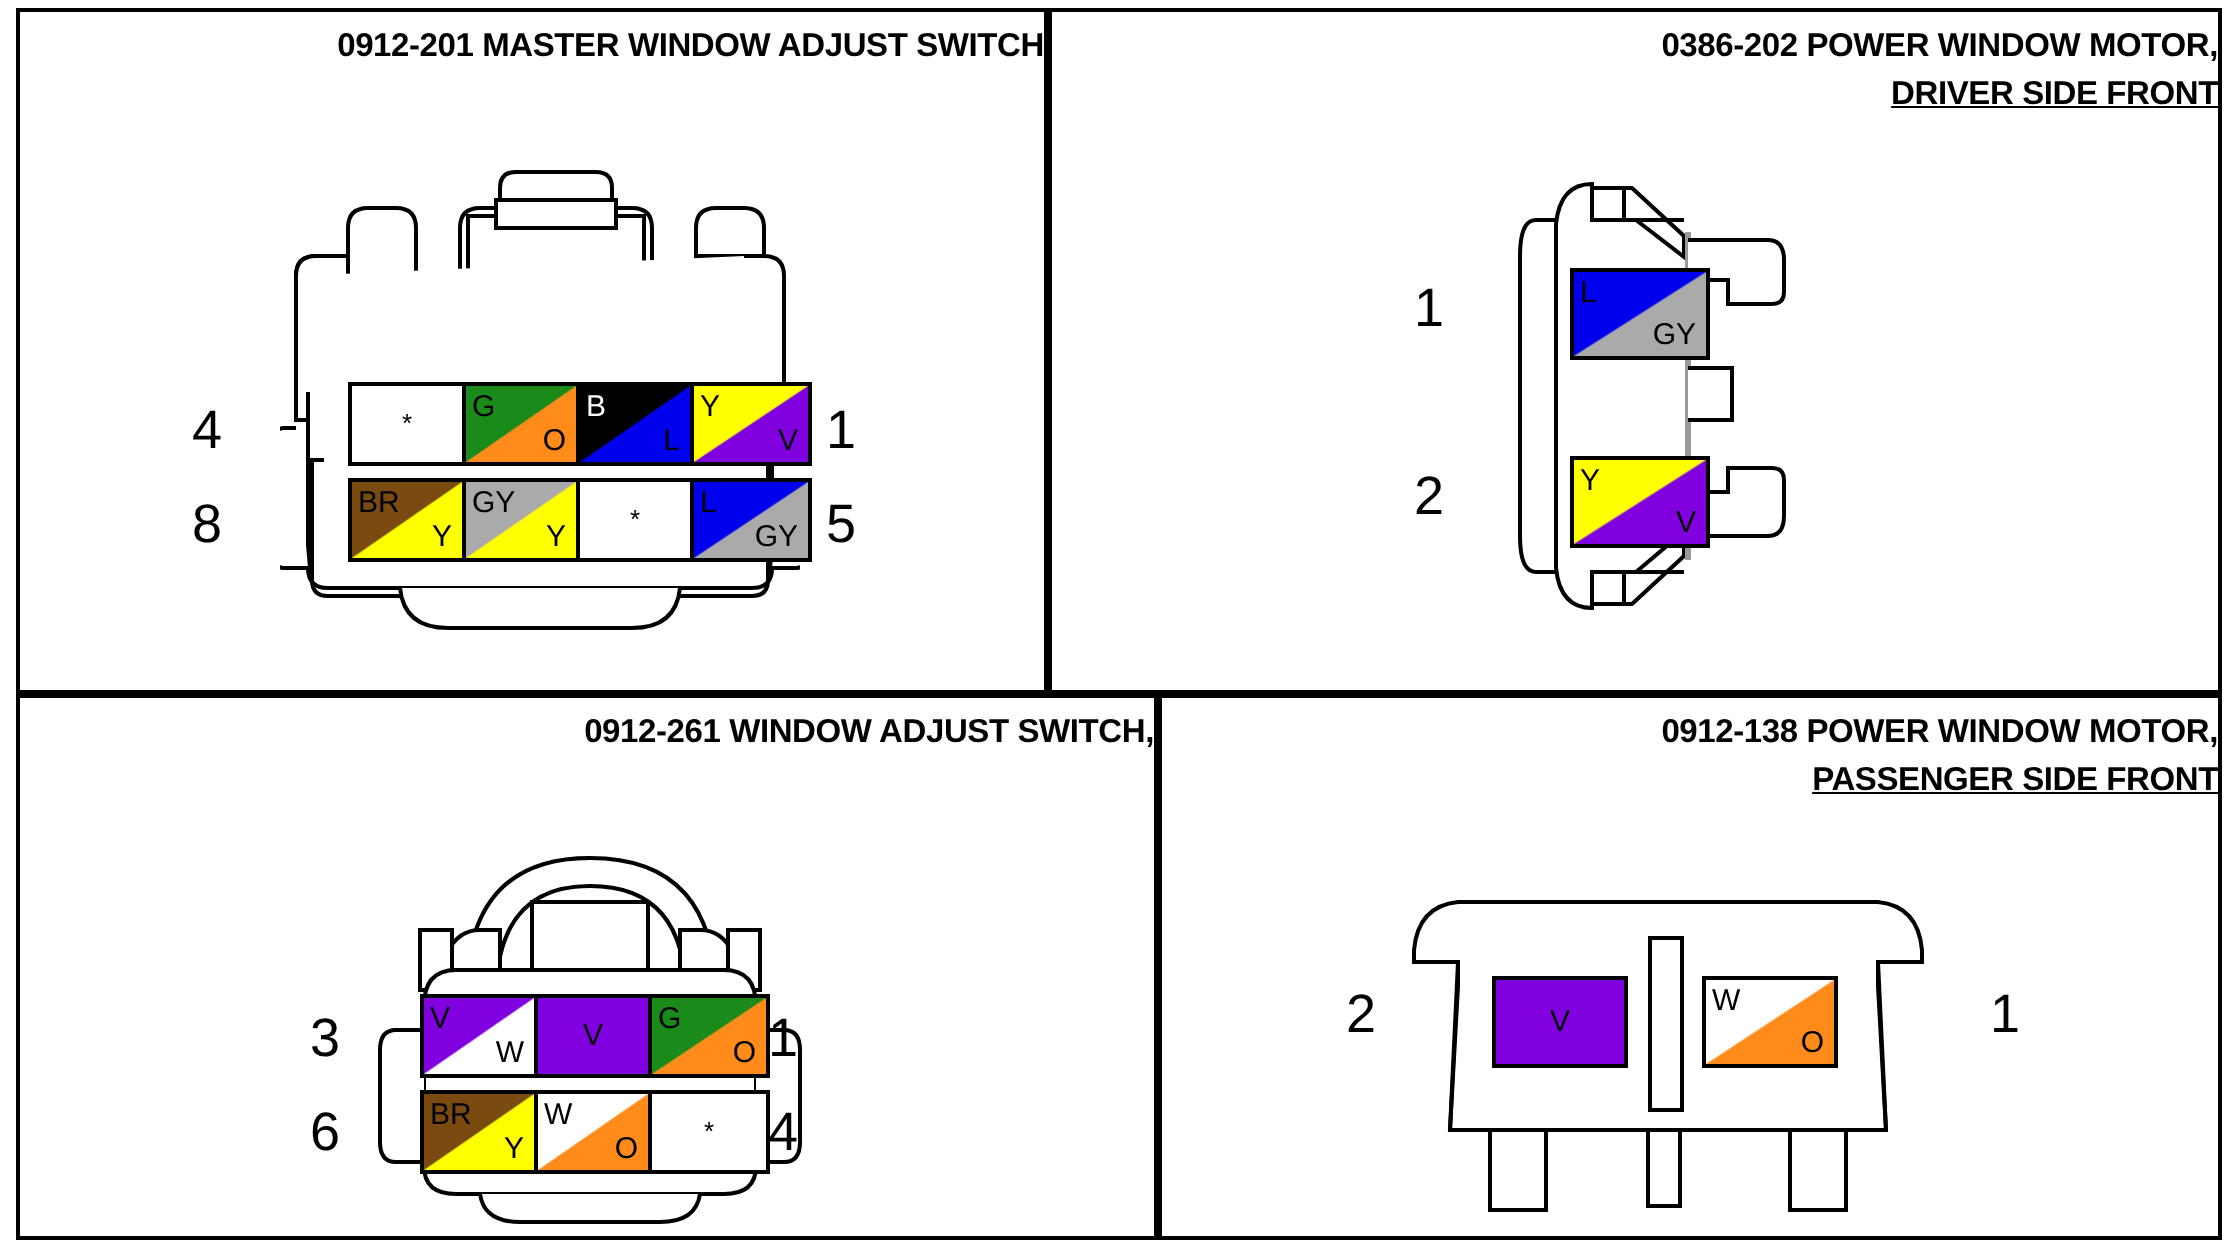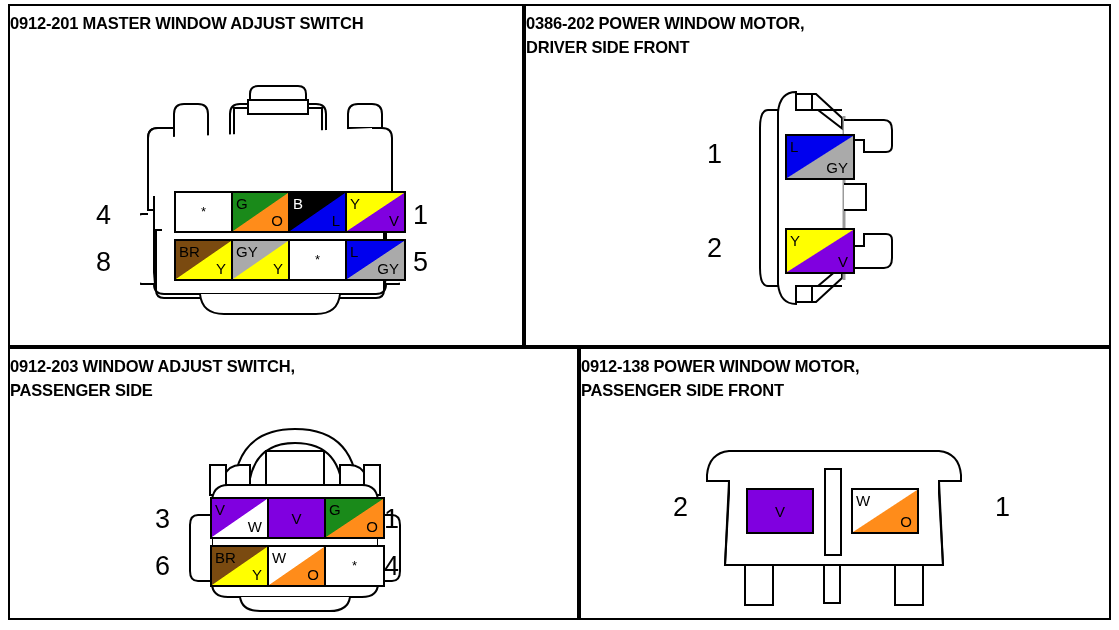--- a/index.html
+++ b/index.html
@@ -9,24 +9,24 @@
 
   
   .panel{position:absolute;border:2px solid #000;box-sizing:border-box;background:#fff;}
   #panel-1{left:8px;  top:4px;   width:516px; height:343px;}
   #panel-2{left:524px;top:4px;   width:587px; height:343px;}
   #panel-3{left:8px;  top:347px; width:571px; height:273px;}
   #panel-4{left:579px;top:347px; width:532px; height:273px;}
 
   .panel-title{
     position:absolute;left:0;right:0;top:6px;
-    text-align:left;font-weight:bold;font-size:16.5px;
+    text-align:right;font-weight:bold;font-size:16.5px;
     color:#000;line-height:1.45;letter-spacing:-0.2px;
   }
-  .panel-title .l2{display:block;}
+  .panel-title .l2{display:block;text-decoration:underline;}
 
   
   .pin-num{position:absolute;font-size:27px;color:#000;font-weight:normal;
            line-height:1;font-family:"Liberation Sans",sans-serif;}
 
   
   .cellrow{position:absolute;display:flex;border:2px solid #000;box-sizing:content-box;background:#fff;}
   .cell{position:relative;width:57px;height:38px;border-right:2px solid #000;
         overflow:hidden;background:#fff;box-sizing:border-box;}
   .cell:last-child{border-right:none;}
@@ -171,22 +171,21 @@
           <span class="tri" style="background: linear-gradient(to right bottom, rgb(255, 255, 0) 0px, rgb(255, 255, 0) 49.3%, rgb(128, 0, 224) 50.7%, rgb(128, 0, 224) 100%);"></span>
           <span class="lab tl" style="color: rgb(0, 0, 0);">Y</span>
           <span class="lab br" style="color: rgb(0, 0, 0);">V</span>
         </div>
       </div>
   </div>
 
   <div class="panel" id="panel-3">
 
     <div class="panel-title">
-      <span>0912-203 WINDOW ADJUST SWITCH,</span>
-      <span class="l2">PASSENGER SIDE</span>
+      <span>0912-261 WINDOW ADJUST SWITCH,</span>
     </div>
 
     <svg class="body-svg" style="left:178px;top:74px;" width="215" height="190" viewBox="0 0 215 190">
 
       <path class="fillwhite" d="M45,76 Q45,6 107,6 Q170,6 170,76"></path>
 
       <path class="fillwhite" d="M60,76 Q60,20 107,20 Q155,20 155,76"></path>
 
       <path class="fillwhite" d="M78,76 L78,28 L136,28 L136,76"></path>
 

